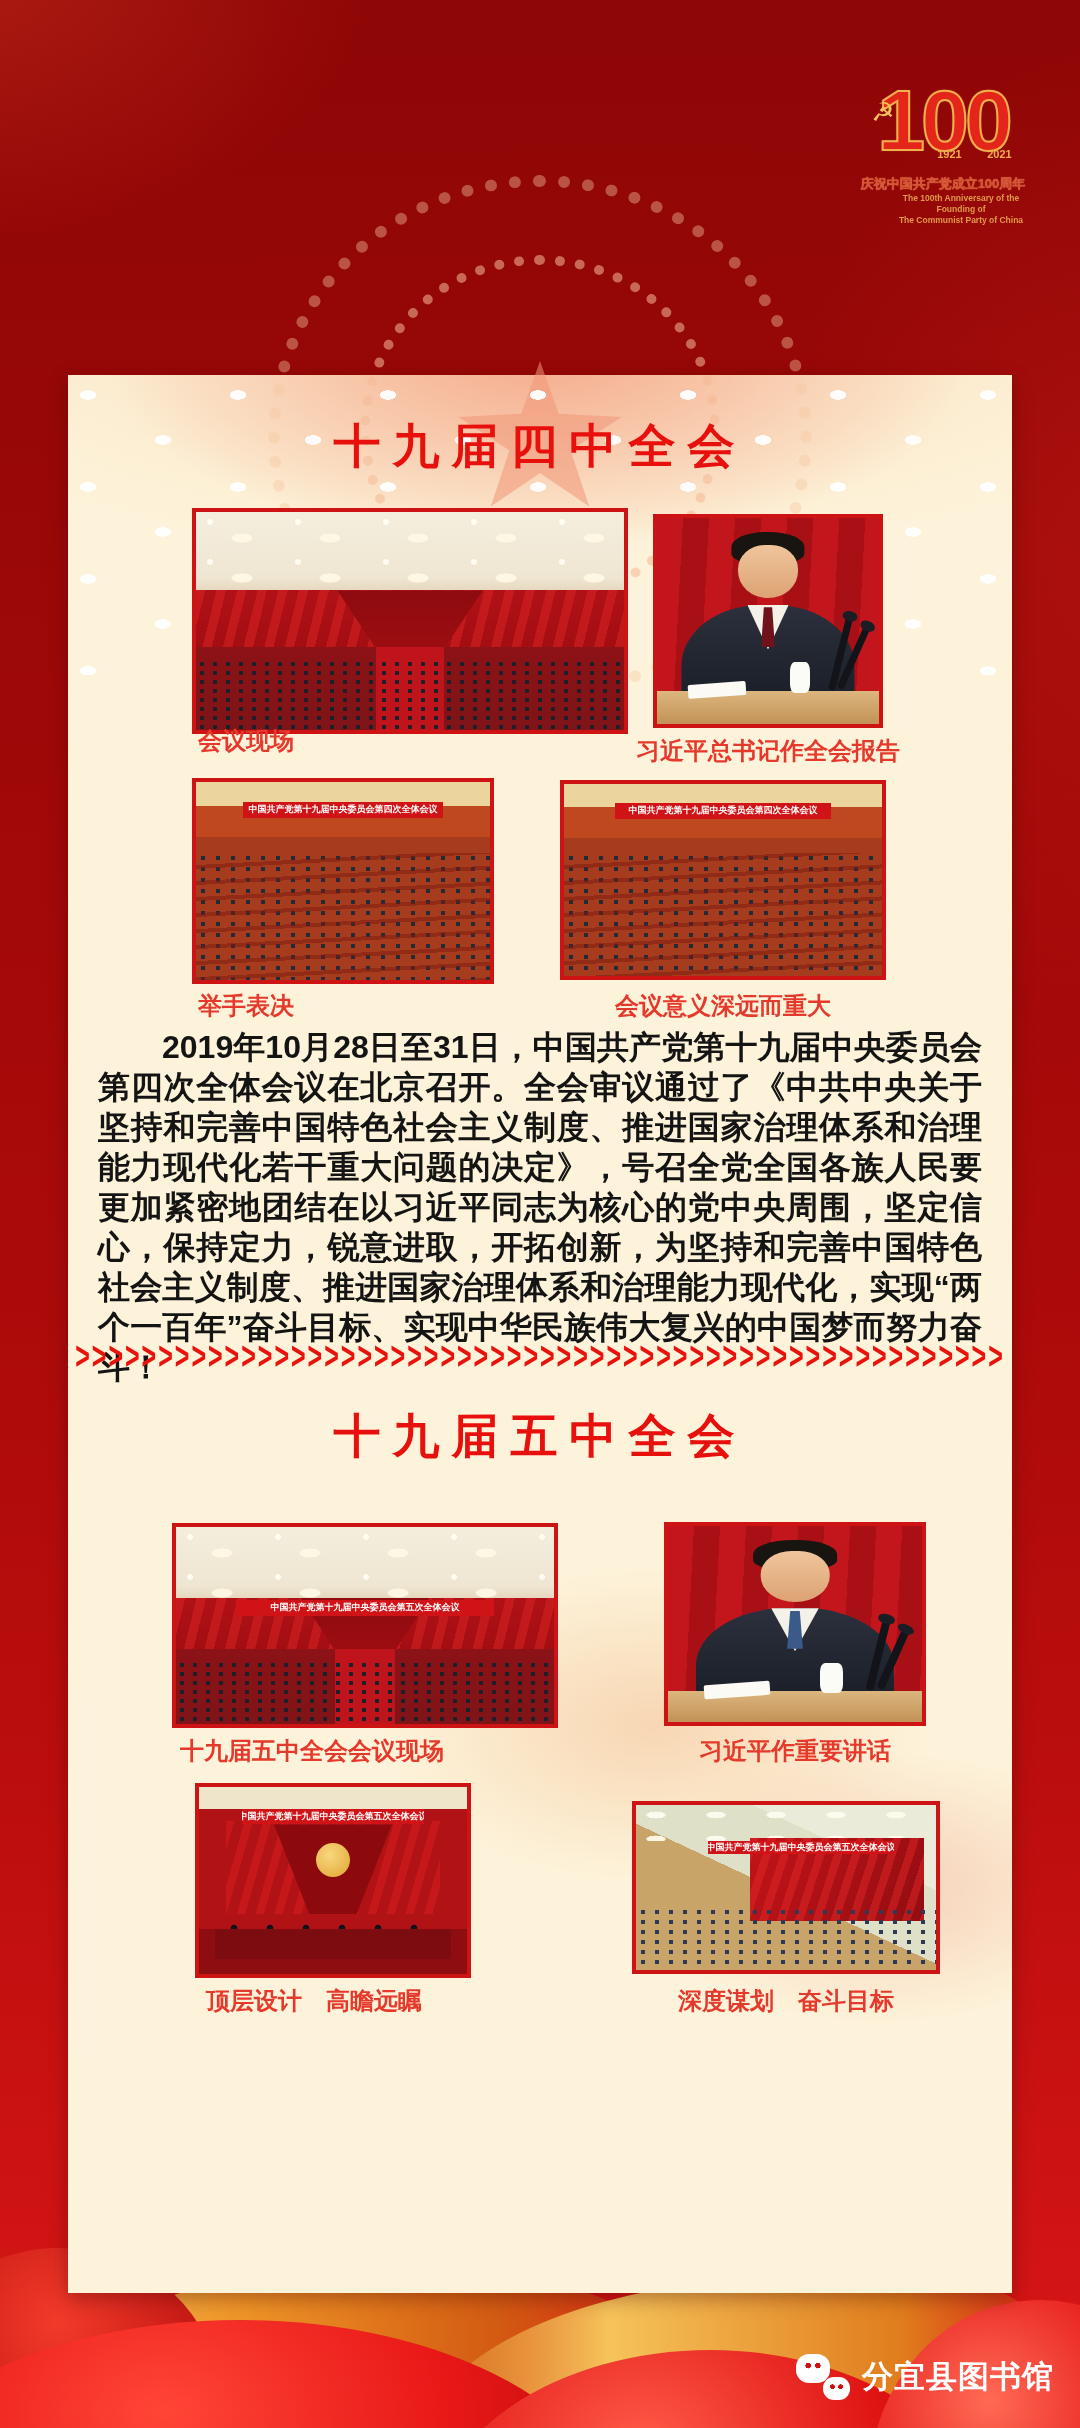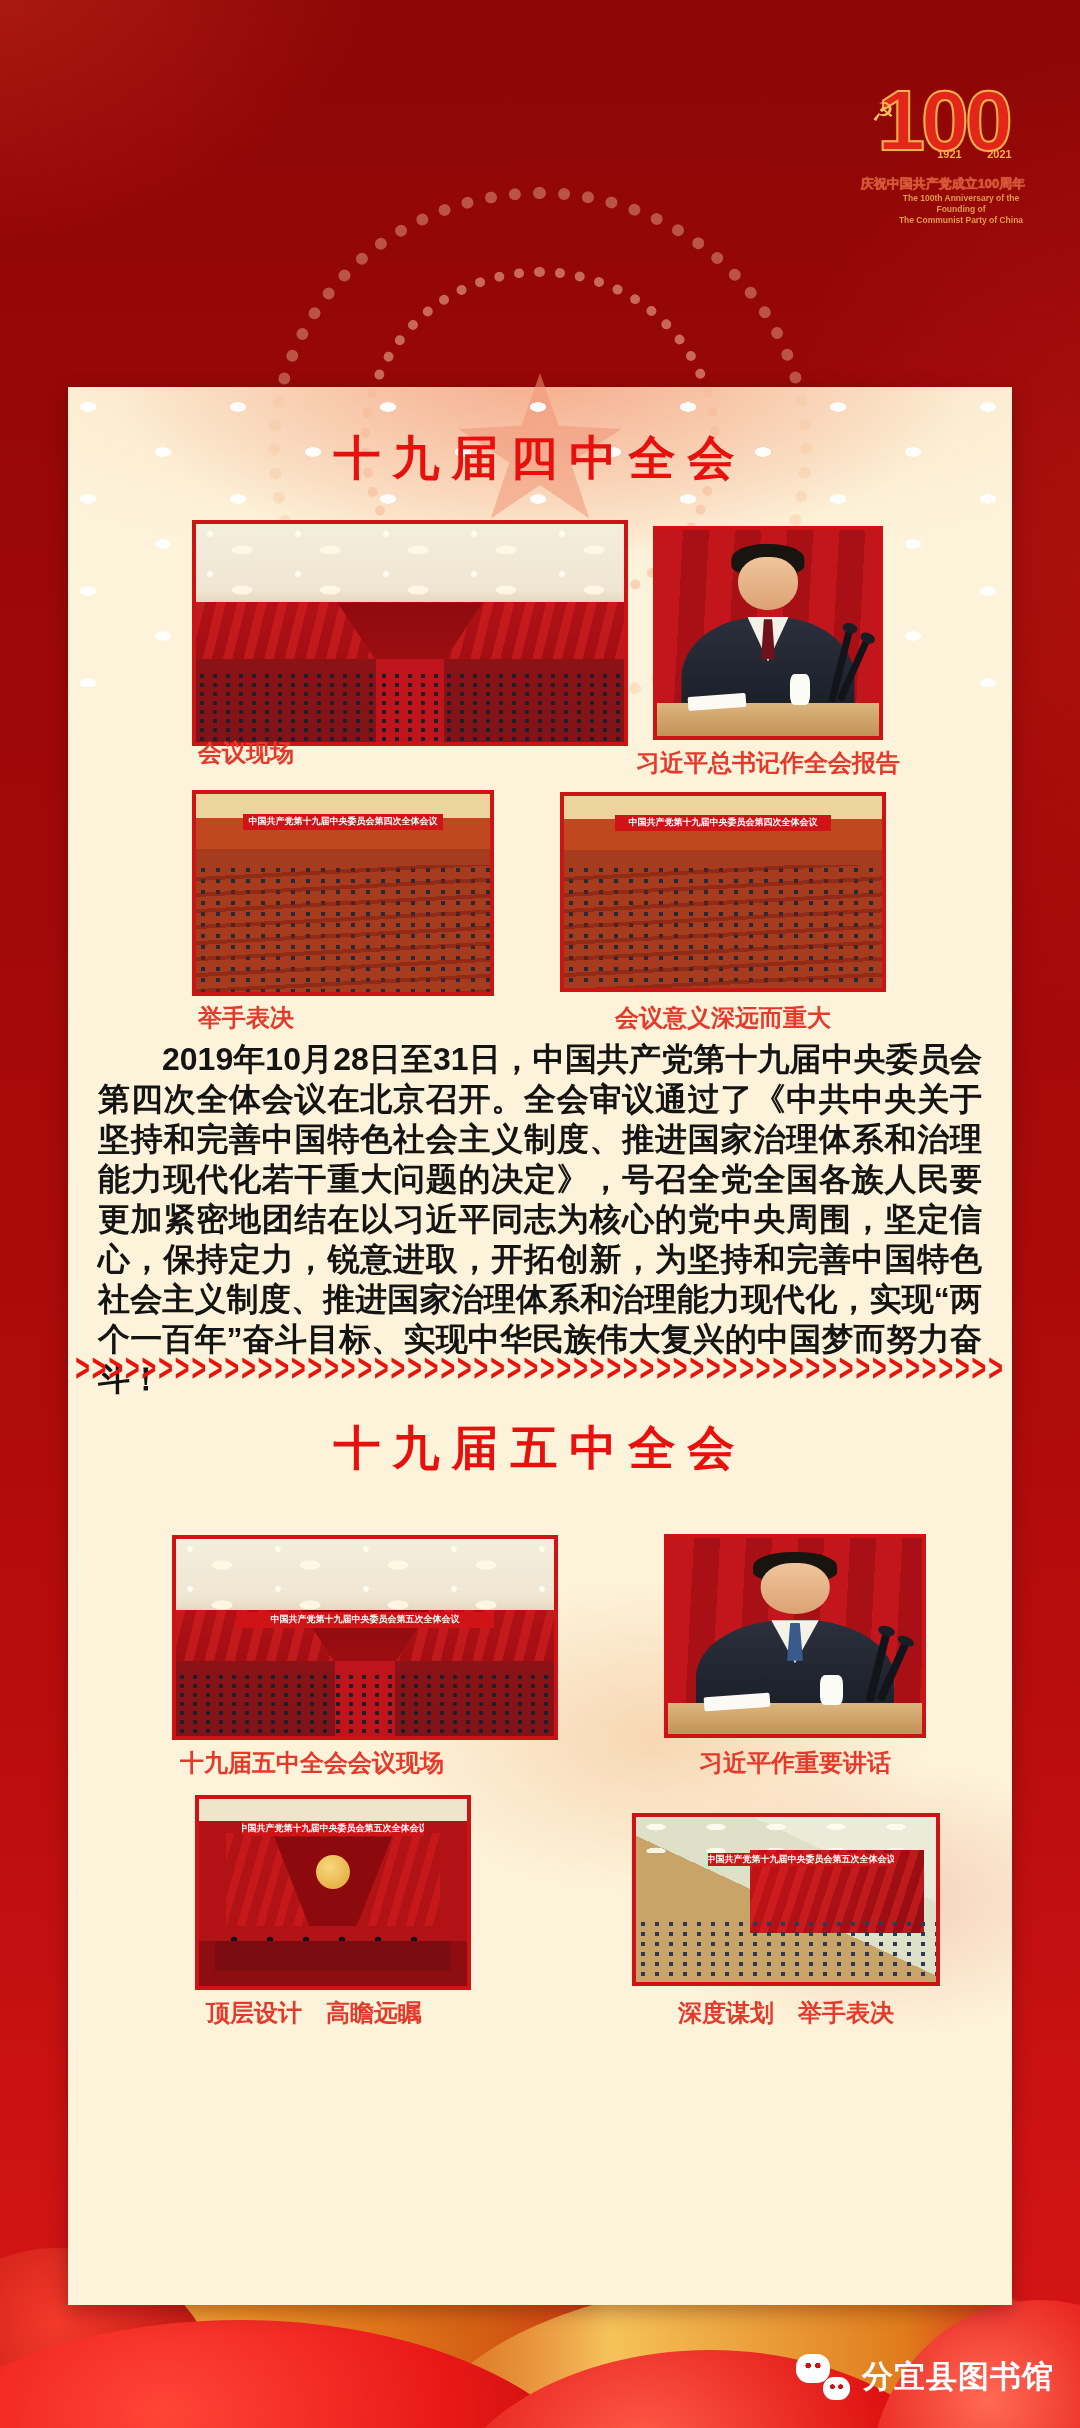--- a/index.html
+++ b/index.html
@@ -28,21 +28,21 @@
     -webkit-background-clip:text;background-clip:text;-webkit-text-fill-color:transparent;
     text-shadow:0 3px 6px rgba(60,10,0,.35);}
   .sub-title{position:absolute;left:0;top:294px;width:100%;text-align:center;font-size:37px;
     font-weight:900;letter-spacing:2px;white-space:nowrap;}
   .sub-title .dash{color:#efae4e;position:relative;top:-4px;}
   .sub-title .stars{color:#fdf3dc;font-size:30px;margin:0 6px;position:relative;top:-3px;}
   .sub-title .txt{color:#f2bb54;background:linear-gradient(180deg,#ffe3a0 5%,#f5c162 55%,#e09a2e 100%);
     -webkit-background-clip:text;background-clip:text;-webkit-text-fill-color:transparent;}
   
   .card{position:absolute;left:68px;top:375px;width:944px;height:1918px;background:#fdf3da;z-index:2;
-    box-shadow:0 6px 18px rgba(60,0,0,.35);margin-top:12px;}
+    box-shadow:0 6px 18px rgba(60,0,0,.35);}
   .card-glow{position:absolute;left:0;top:0;width:100%;height:280px;pointer-events:none;
     background:
       radial-gradient(ellipse 560px 250px at 50% -8%, rgba(244,160,130,.85), rgba(248,196,168,.55) 52%, transparent 78%),
       radial-gradient(ellipse 900px 300px at 50% -20%, rgba(246,210,170,.55), transparent 80%);}
   .card-star{position:absolute;left:50%;top:-14px;width:170px;height:160px;transform:translateX(-50%);
     background:rgba(240,150,118,.55);
     clip-path:polygon(50% 0%,61% 33%,98% 35%,68% 56%,79% 91%,50% 70%,21% 91%,32% 56%,2% 35%,39% 33%);}
   .card-ring{position:absolute;left:50%;transform:translateX(-50%);border-radius:50%;
     border:10px dotted rgba(244,186,150,.55);}
   .ring1{width:340px;height:330px;top:-120px;}
@@ -292,21 +292,21 @@
     <div class="photo sc-hall2" style="left:564px;top:1426px;width:308px;height:173px;">
       <div class="h2-lights"></div>
       <div class="h2-flag">
           <div class="h2-flagstripes"></div>
         </div>
       <div class="pbanner h2-pos">中国共产党第十九届中央委员会第五次全体会议</div>
       <div class="h2-crowd"></div>
     </div>
 
     <div class="caption" style="left:138px;top:1610px;">顶层设计　高瞻远瞩</div>
-    <div class="caption ctr" style="left:564px;top:1610px;width:308px;">深度谋划　举手表决</div>
+    <div class="caption ctr" style="left:564px;top:1610px;width:308px;">深度谋划　奋斗目标</div>
 
   </div>
 
   <div class="silk-gold"></div>
   <div class="silk-gold2"></div>
   <div class="silk-red sr4"></div>
   <div class="silk-red sr1"></div>
   <div class="silk-red sr2"></div>
   <div class="silk-red sr3"></div>
 

